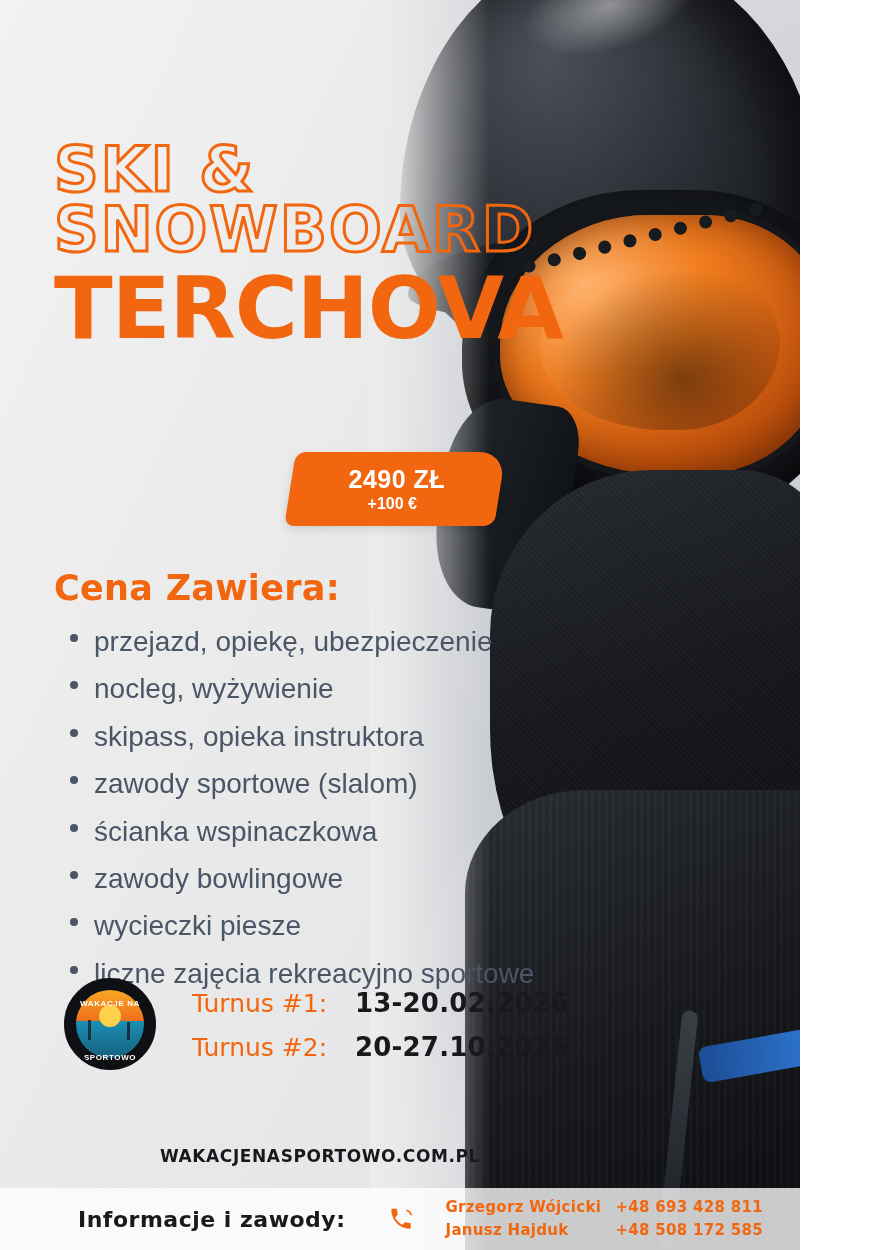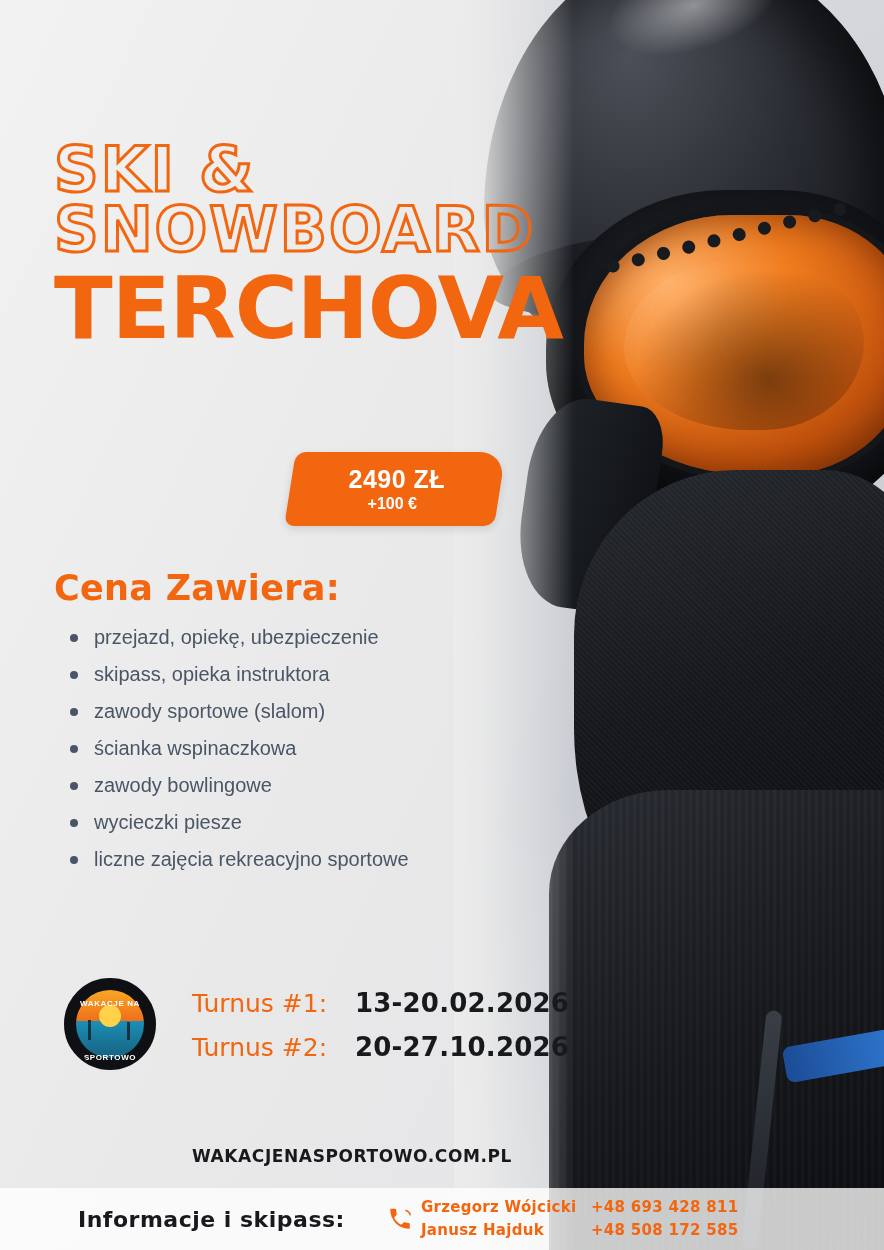--- a/index.html
+++ b/index.html
@@ -4,21 +4,21 @@
 <style>
   * { box-sizing: border-box; margin: 0; padding: 0; }
   html, body {
     width: 884px;
     height: 1250px;
     overflow: hidden;
     font-family: "Liberation Sans", sans-serif;
   }
   .poster {
     position: relative;
-    width: 884px;
+    width: 800px;
     height: 1250px;
     background: linear-gradient(115deg, #f2f2f2 0%, #e9e9ea 45%, #e2e3e5 100%);
     overflow: hidden;
   }
 
   
   .photo {
     position: absolute;
     top: 0;
     right: 0;
@@ -239,21 +239,21 @@
     position: absolute;
     left: 66px;
     top: 624px;
     width: 470px;
     list-style: none;
   }
   .includes-list li {
     position: relative;
     padding-left: 28px;
     margin-bottom: 11px;
-    font-size: 20px;
+    font-size: 28px;
     color: #4a5566;
     line-height: 1.3;
   }
   .includes-list li::before {
     content: "";
     position: absolute;
     left: 4px;
     top: 10px;
     width: 8px;
     height: 8px;
@@ -335,21 +335,20 @@
     position: absolute;
     left: 0;
     top: 1146px;
     width: 640px;
     text-align: center;
     font-family: "DejaVu Sans", sans-serif;
     font-size: 17px;
     font-weight: 700;
     color: #18191c;
     letter-spacing: .6px;
-    margin-left: 32px;
   }
 
   
   .footer {
     position: absolute;
     left: 0; bottom: 0;
     width: 884px;
     height: 62px;
     background: rgba(255,255,255,.78);
     display: flex;
@@ -362,21 +361,21 @@
     font-weight: 700;
     color: #18191c;
     letter-spacing: .5px;
   }
   .phone-icon {
     margin-left: 40px;
     width: 30px; height: 30px;
     color: #f26610;
     display: flex; align-items: center; justify-content: center;
   }
-  .contacts { margin-left: 6px; }
+  .contacts { margin-left: 30px; }
   .contact-row {
     display: flex;
     align-items: baseline;
     font-family: "DejaVu Sans", sans-serif;
     font-size: 15px;
     font-weight: 700;
     color: #f26610;
     letter-spacing: .3px;
     line-height: 1.55;
   }
@@ -425,20 +424,21 @@
   </div>
 
   <div class="price-badge">
     <div class="price-main">2490 ZŁ</div>
     <div class="price-sub">+100 €</div>
   </div>
 
   <div class="includes-title">Cena Zawiera:</div>
   <ul class="includes-list">
     <li>przejazd, opiekę, ubezpieczenie</li>
+    <li>nocleg, wyżywienie</li>
     <li>skipass, opieka instruktora</li>
     <li>zawody sportowe (slalom)</li>
     <li>ścianka wspinaczkowa</li>
     <li>zawody bowlingowe</li>
     <li>wycieczki piesze</li>
     <li>liczne zajęcia rekreacyjno sportowe</li>
   </ul>
 
   <div class="logo">
     <div class="logo-inner">
@@ -457,21 +457,21 @@
     </div>
     <div class="date-row">
       <div class="date-label">Turnus #2:</div>
       <div class="date-value">20-27.10.2026</div>
     </div>
   </div>
 
   <div class="website">WAKACJENASPORTOWO.COM.PL</div>
 
   <div class="footer">
-    <div class="footer-title">Informacje i skipass:</div>
+    <div class="footer-title">Informacje i zawody:</div>
     <div class="phone-icon">
       <svg viewBox="0 0 24 24" width="26" height="26" fill="currentColor" aria-hidden="true">
         <path d="M6.6 10.8c1.4 2.8 3.8 5.1 6.6 6.6l2.2-2.2c.3-.3.7-.4 1-.2 1.2.4 2.4.6 3.6.6.6 0 1 .4 1 1V20c0 .6-.4 1-1 1C10.9 21 3 13.1 3 3.5c0-.6.4-1 1-1h3.4c.6 0 1 .4 1 1 0 1.3.2 2.5.6 3.6.1.3 0 .7-.2 1l-2.2 2.7z"></path>
         <path d="M17.5 4.2a5.8 5.8 0 013.9 3.9" stroke="currentColor" stroke-width="1.4" fill="none" stroke-linecap="round"></path>
       </svg>
     </div>
     <div class="contacts">
       <div class="contact-row">
         <span class="contact-name">Grzegorz Wójcicki</span>
         <span class="contact-phone">+48 693 428 811</span>

